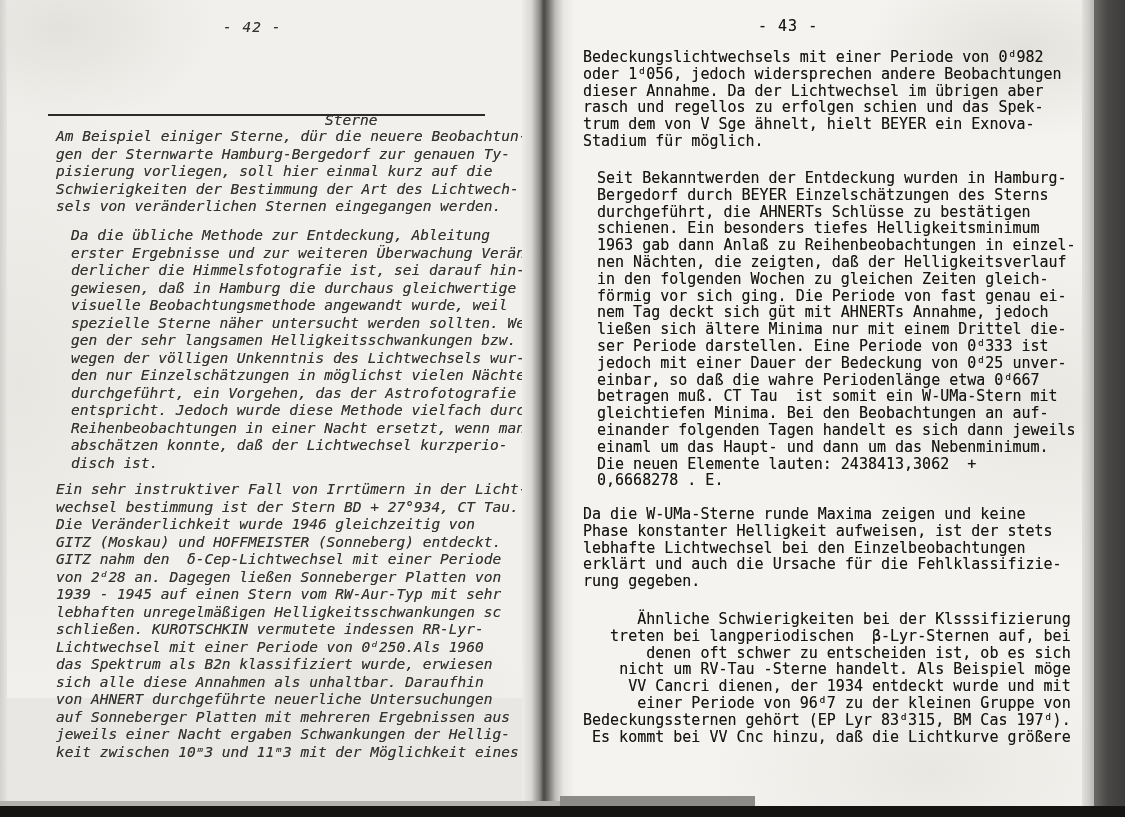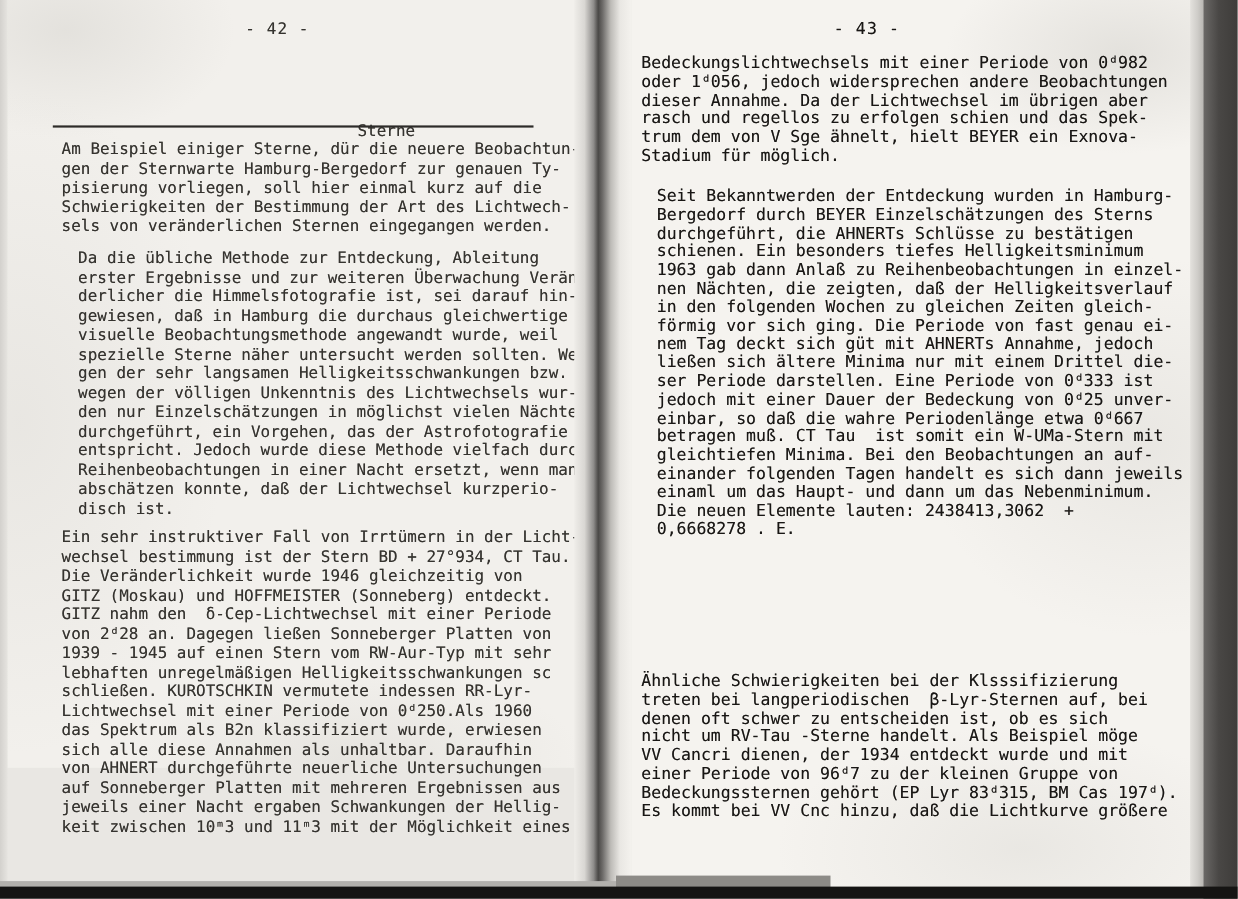--- a/index.html
+++ b/index.html
@@ -6,21 +6,21 @@
   body{width:1125px;height:817px;overflow:hidden;background:#8a8886;}
   .scan{position:relative;width:1125px;height:817px;background:#e9e7e3;font-family:"DejaVu Sans Mono","DejaVu Sans",monospace;}
   
   .edge-left{position:absolute;left:0;top:0;width:7px;height:806px;background:linear-gradient(90deg,#d3d1cd,#e6e4e0);}
   
   .page-left{position:absolute;left:7px;top:0;width:523px;height:698px;
      background:
        radial-gradient(ellipse 220px 140px at 10% 4%, rgba(190,188,182,.28), transparent 70%),
        radial-gradient(ellipse 260px 420px at 2% 55%, rgba(195,193,187,.20), transparent 72%),
        radial-gradient(ellipse 300px 120px at 60% 99%, rgba(190,188,182,.22), transparent 70%),
-       #f2f0ec;}
+       #f2f0ec; font-style: italic;}
   
   .gutter{position:absolute;left:522px;top:0;width:52px;height:806px;
      background:linear-gradient(90deg,#efede9 0%,#d9d7d3 18%,#8e8c8a 34%,#4a4846 42%,#6f6d6b 50%,#bdbbb7 64%,#e9e7e3 80%,#f4f2ee 100%);}
   
   .page-right{position:absolute;left:574px;top:0;width:508px;height:812px;
      background:
        radial-gradient(ellipse 230px 130px at 88% 6%, rgba(186,184,178,.30), transparent 70%),
        radial-gradient(ellipse 280px 240px at 92% 50%, rgba(190,188,182,.22), transparent 72%),
        radial-gradient(ellipse 320px 160px at 70% 95%, rgba(192,190,184,.22), transparent 70%),
        #f5f3ef;}
@@ -40,21 +40,21 @@
   .pagenum-right{left:184px;top:18px;letter-spacing:1px;}
   .heading{left:49px;top:57px;line-height:20.3px;}
   .heading-center{left:318px;top:96px;margin-top:16px;}
   .heading-rule{position:absolute;left:41px;top:114px;width:437px;height:2px;background:#2d2b29;}
   .lp1{left:49px;top:128px;}
   .lp2{left:64px;top:227px;}
   .lp3{left:49px;top:481px;}
   .rp1{left:9px;top:49px;}
   .rp2{left:23px;top:170px;}
   .rp3{left:9px;top:506px;}
-  .rp4{left:9px;top:611px;}
+  .rp4{left:9px;top:611px;text-align:right;}
 </style>
 </head>
 <body>
 
 <div class="scan">
 
   <div class="edge-left"></div>
 
   <div class="page-left">
     <div class="txt pagenum-left">- 42 -</div>
@@ -119,20 +119,25 @@
 ließen sich ältere Minima nur mit einem Drittel die-
 ser Periode darstellen. Eine Periode von 0ᵈ333 ist
 jedoch mit einer Dauer der Bedeckung von 0ᵈ25 unver-
 einbar, so daß die wahre Periodenlänge etwa 0ᵈ667
 betragen muß. CT Tau  ist somit ein W-UMa-Stern mit
 gleichtiefen Minima. Bei den Beobachtungen an auf-
 einander folgenden Tagen handelt es sich dann jeweils
 einaml um das Haupt- und dann um das Nebenminimum.
 Die neuen Elemente lauten: 2438413,3062  +
 0,6668278 . E.</div>
+    <div class="txt rp3">Da die W-UMa-Sterne runde Maxima zeigen und keine
+Phase konstanter Helligkeit aufweisen, ist der stets
+lebhafte Lichtwechsel bei den Einzelbeobachtungen
+erklärt und auch die Ursache für die Fehlklassifizie-
+rung gegeben.</div>
     <div class="txt rp4">Ähnliche Schwierigkeiten bei der Klsssifizierung
 treten bei langperiodischen  β-Lyr-Sternen auf, bei
 denen oft schwer zu entscheiden ist, ob es sich
 nicht um RV-Tau -Sterne handelt. Als Beispiel möge
 VV Cancri dienen, der 1934 entdeckt wurde und mit
 einer Periode von 96ᵈ7 zu der kleinen Gruppe von
 Bedeckungssternen gehört (EP Lyr 83ᵈ315, BM Cas 197ᵈ).
 Es kommt bei VV Cnc hinzu, daß die Lichtkurve größere</div>
   </div>
 

